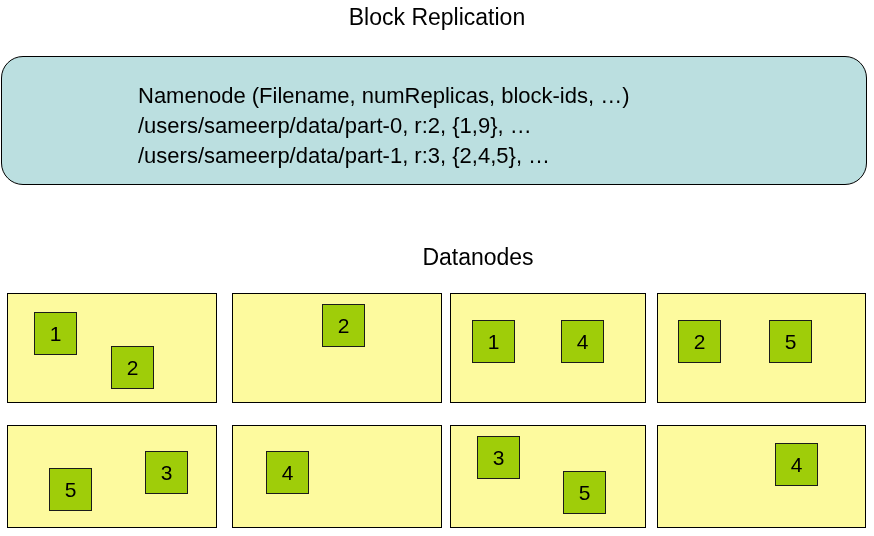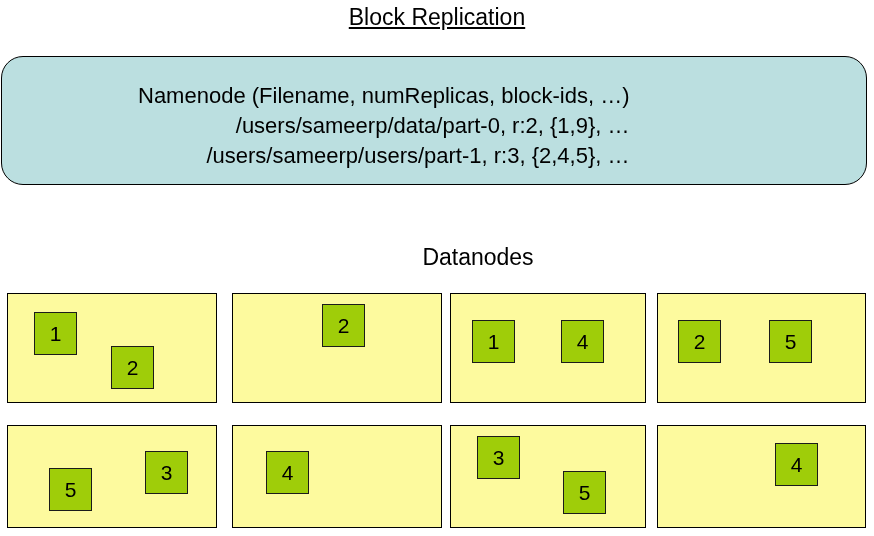--- a/index.html
+++ b/index.html
@@ -21,35 +21,33 @@
     position: absolute;
     left: 0;
     top: 2px;
     width: 874px;
     text-align: center;
     font-size: 23px;
     line-height: 30px;
     letter-spacing: 0px;
     color: #000000;
     white-space: nowrap;
-    text-decoration: underline;
   }
 
   
   #namenode-box {
     position: absolute;
     left: 1px;
     top: 56px;
     width: 866px;
     height: 129px;
     background: #bbdfe0;
     border: 1px solid #000000;
     border-radius: 22px;
     box-sizing: border-box;
-    text-align: right;
   }
   #namenode-text {
     position: absolute;
     left: 136px;
     top: 24px;
     font-size: 22px;
     line-height: 30px;
     white-space: nowrap;
   }
   #namenode-text .nn-line {
@@ -98,21 +96,21 @@
 </style>
 </head>
 <body>
 
 <div id="diagram-title">Block Replication</div>
 
 <div id="namenode-box">
   <div id="namenode-text">
     <span class="nn-line">Namenode (Filename, numReplicas, block-ids, …)</span>
     <span class="nn-line">/users/sameerp/data/part-0, r:2, {1,9}, …</span>
-    <span class="nn-line">/users/sameerp/users/part-1, r:3, {2,4,5}, …</span>
+    <span class="nn-line">/users/sameerp/data/part-1, r:3, {2,4,5}, …</span>
   </div>
 </div>
 
 <div id="datanodes-label">Datanodes</div>
 
 <div id="datanode-grid">
     <div class="datanode" style="left: 7px; top: 293px; width: 210px; height: 110px;">
       <div class="block" style="left: 26px; top: 18px;">1</div>
       <div class="block" style="left: 103px; top: 52px;">2</div>
     </div>

